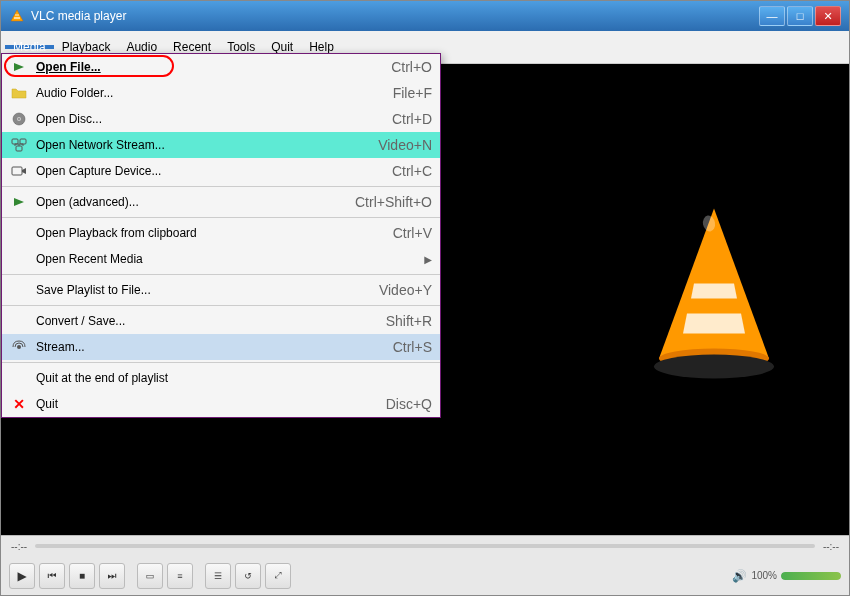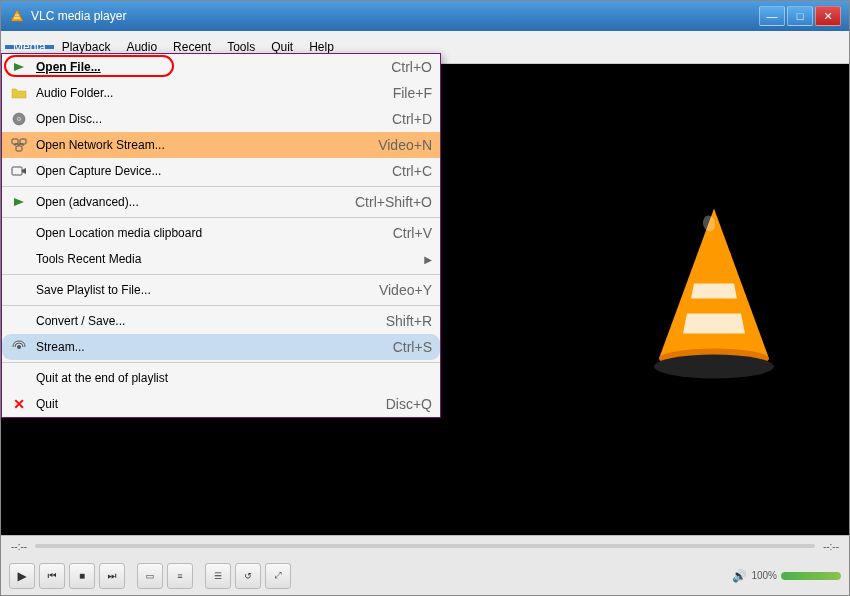--- a/index.html
+++ b/index.html
@@ -221,21 +221,21 @@
     .dropdown-item {
       display: flex;
       align-items: center;
       padding: 4px 8px;
       cursor: pointer;
       min-height: 26px;
       gap: 8px;
     }
 
     .dropdown-item.highlighted-stream {
-      background: #fdba74;
+      background: #5eead4;
       justify-content: flex-end;
     }
 
     .item-icon {
       width: 18px;
       height: 18px;
       flex-shrink: 0;
       display: flex;
       align-items: center;
       justify-content: center;
@@ -391,47 +391,47 @@
             </svg>
         </div>
         <span class="item-label">Open (advanced)...</span>
         <span class="item-shortcut">Ctrl+Shift+O</span>
       </div>
 
       <div class="separator"></div>
 
       <div class="dropdown-item">
         <div class="item-icon"></div>
-        <span class="item-label">Open Location media clipboard</span>
+        <span class="item-label">Open Playback from clipboard</span>
         <span class="item-shortcut">Ctrl+V</span>
       </div>
 
       <div class="dropdown-item">
         <div class="item-icon"></div>
-        <span class="item-label">Tools Recent Media</span>
+        <span class="item-label">Open Recent Media</span>
         <span class="item-arrow">▶</span>
       </div>
 
       <div class="separator"></div>
 
       <div class="dropdown-item">
         <div class="item-icon"></div>
         <span class="item-label">Save Playlist to File...</span>
         <span class="item-shortcut">Video+Y</span>
       </div>
 
       <div class="separator"></div>
 
       <div class="dropdown-item">
         <div class="item-icon"></div>
         <span class="item-label">Convert / Save...</span>
         <span class="item-shortcut">Shift+R</span>
       </div>
 
-      <div class="dropdown-item" style="background:#c8dcf0;border-radius:9px;">
+      <div class="dropdown-item" style="background:#c8dcf0;">
         <div class="item-icon">
           <svg width="16" height="16" viewBox="0 0 16 16">
             <circle cx="8" cy="8" r="2" fill="#555"></circle>
             <path d="M4,8 Q4,4 8,4 Q12,4 12,8" fill="none" stroke="#555" stroke-width="1"></path>
             <path d="M2,8 Q2,2 8,2 Q14,2 14,8" fill="none" stroke="#555" stroke-width="1"></path>
           </svg>
         </div>
         <span class="item-label">Stream...</span>
         <span class="item-shortcut">Ctrl+S</span>
       </div>

